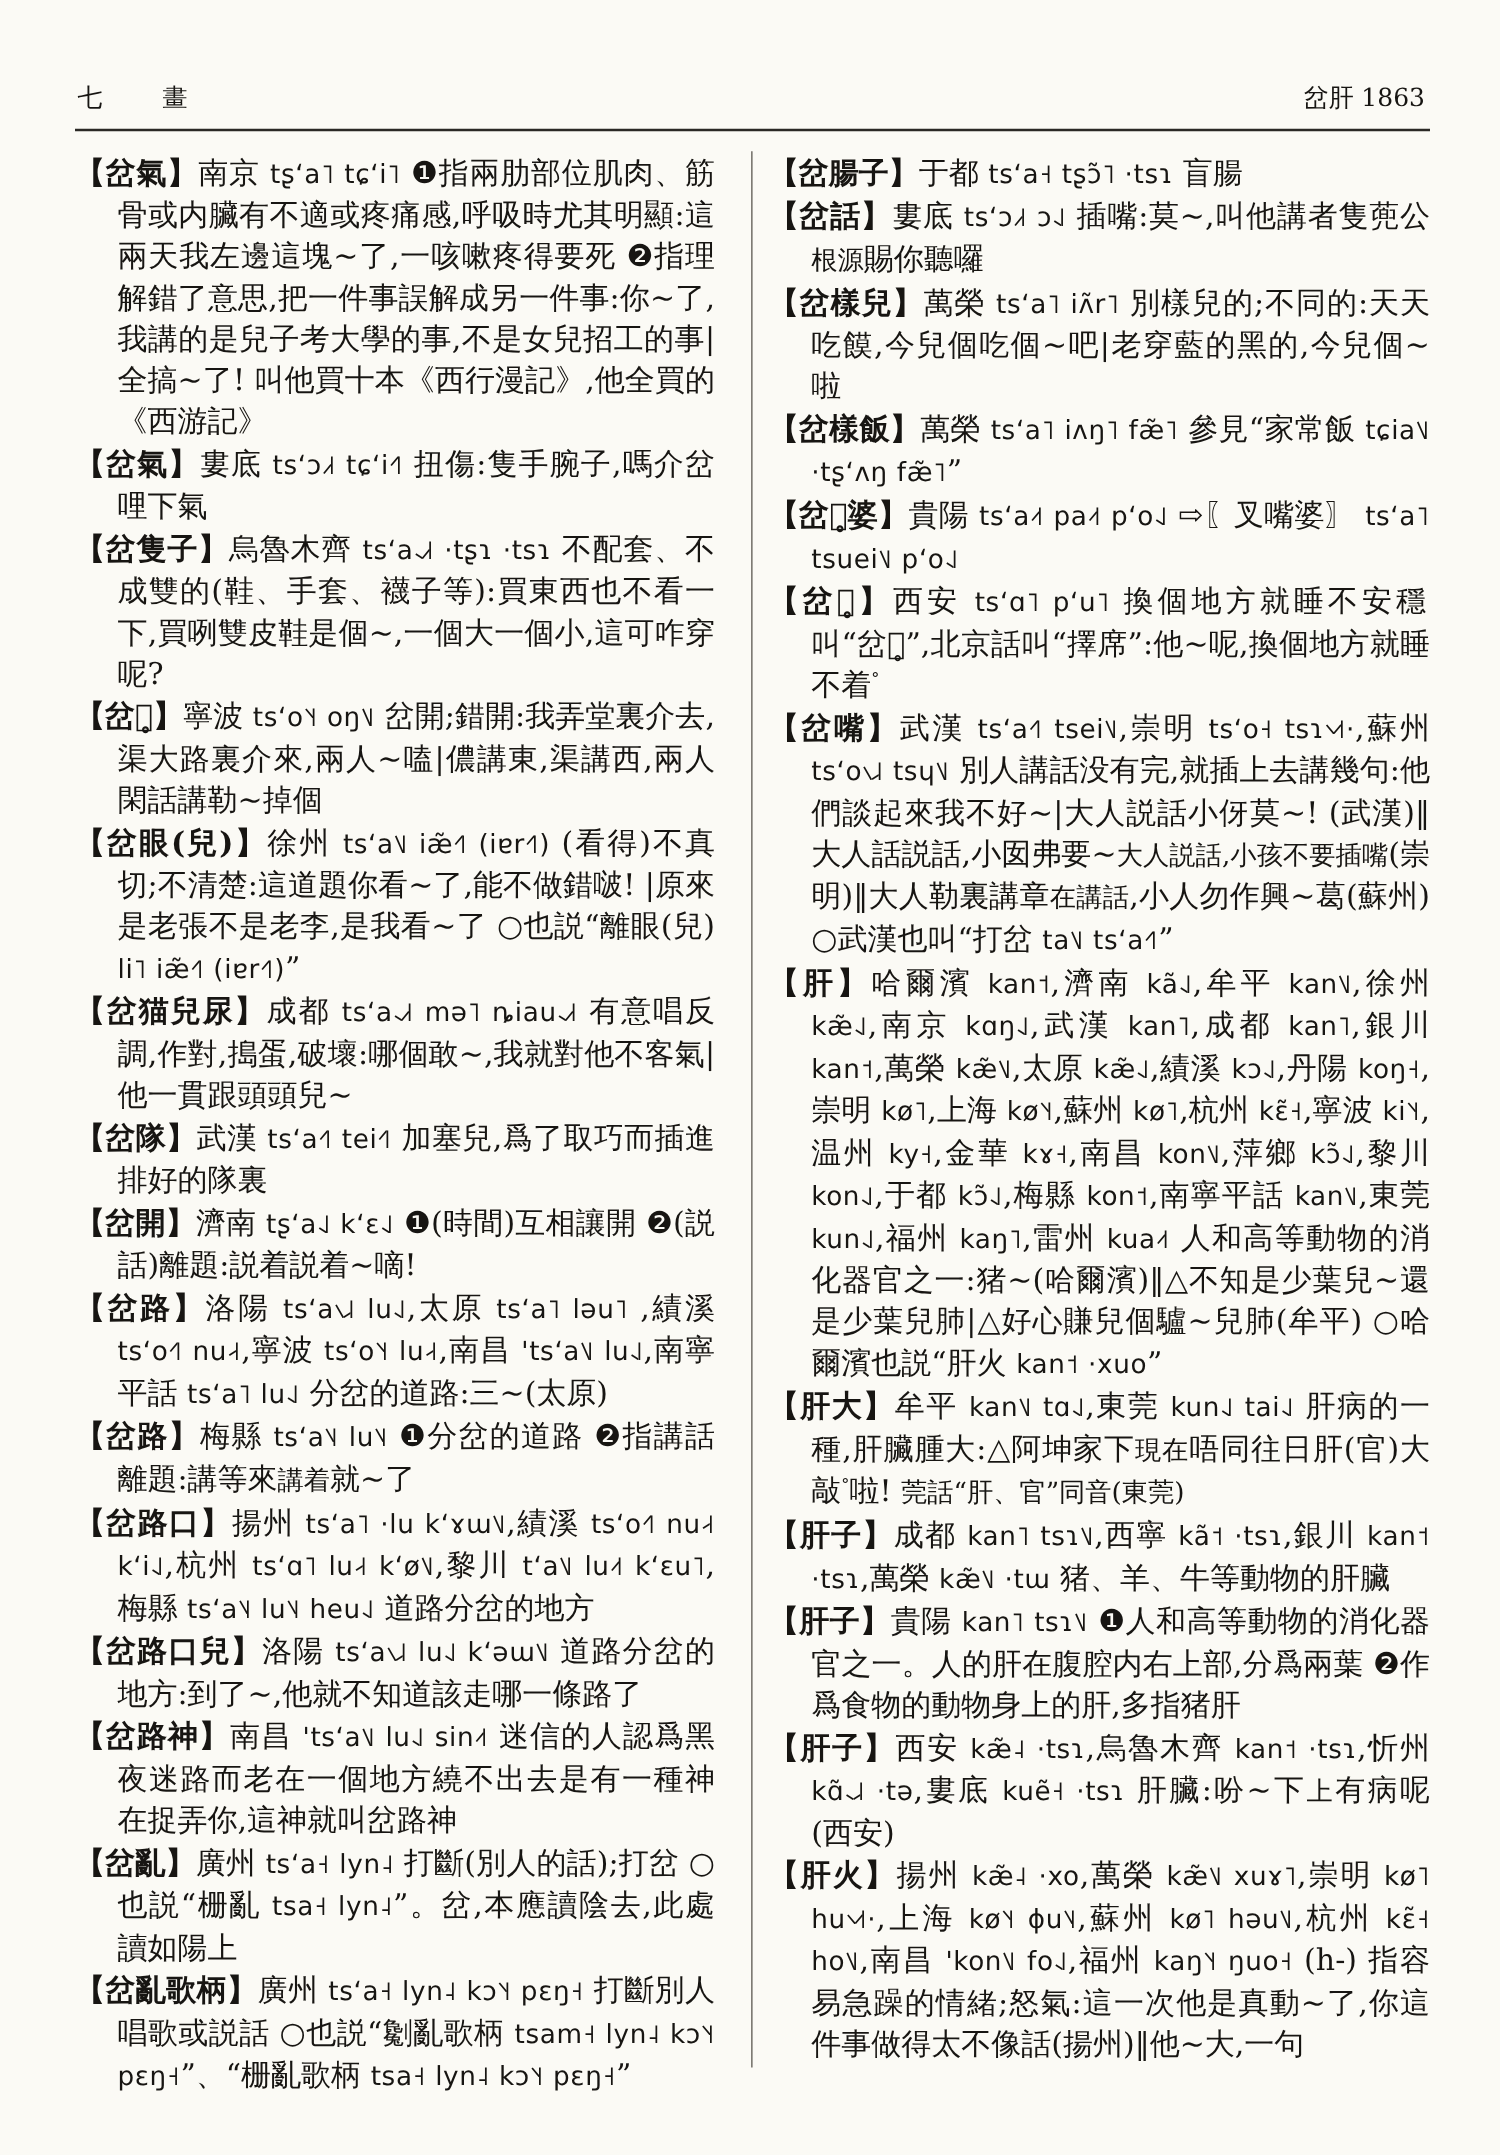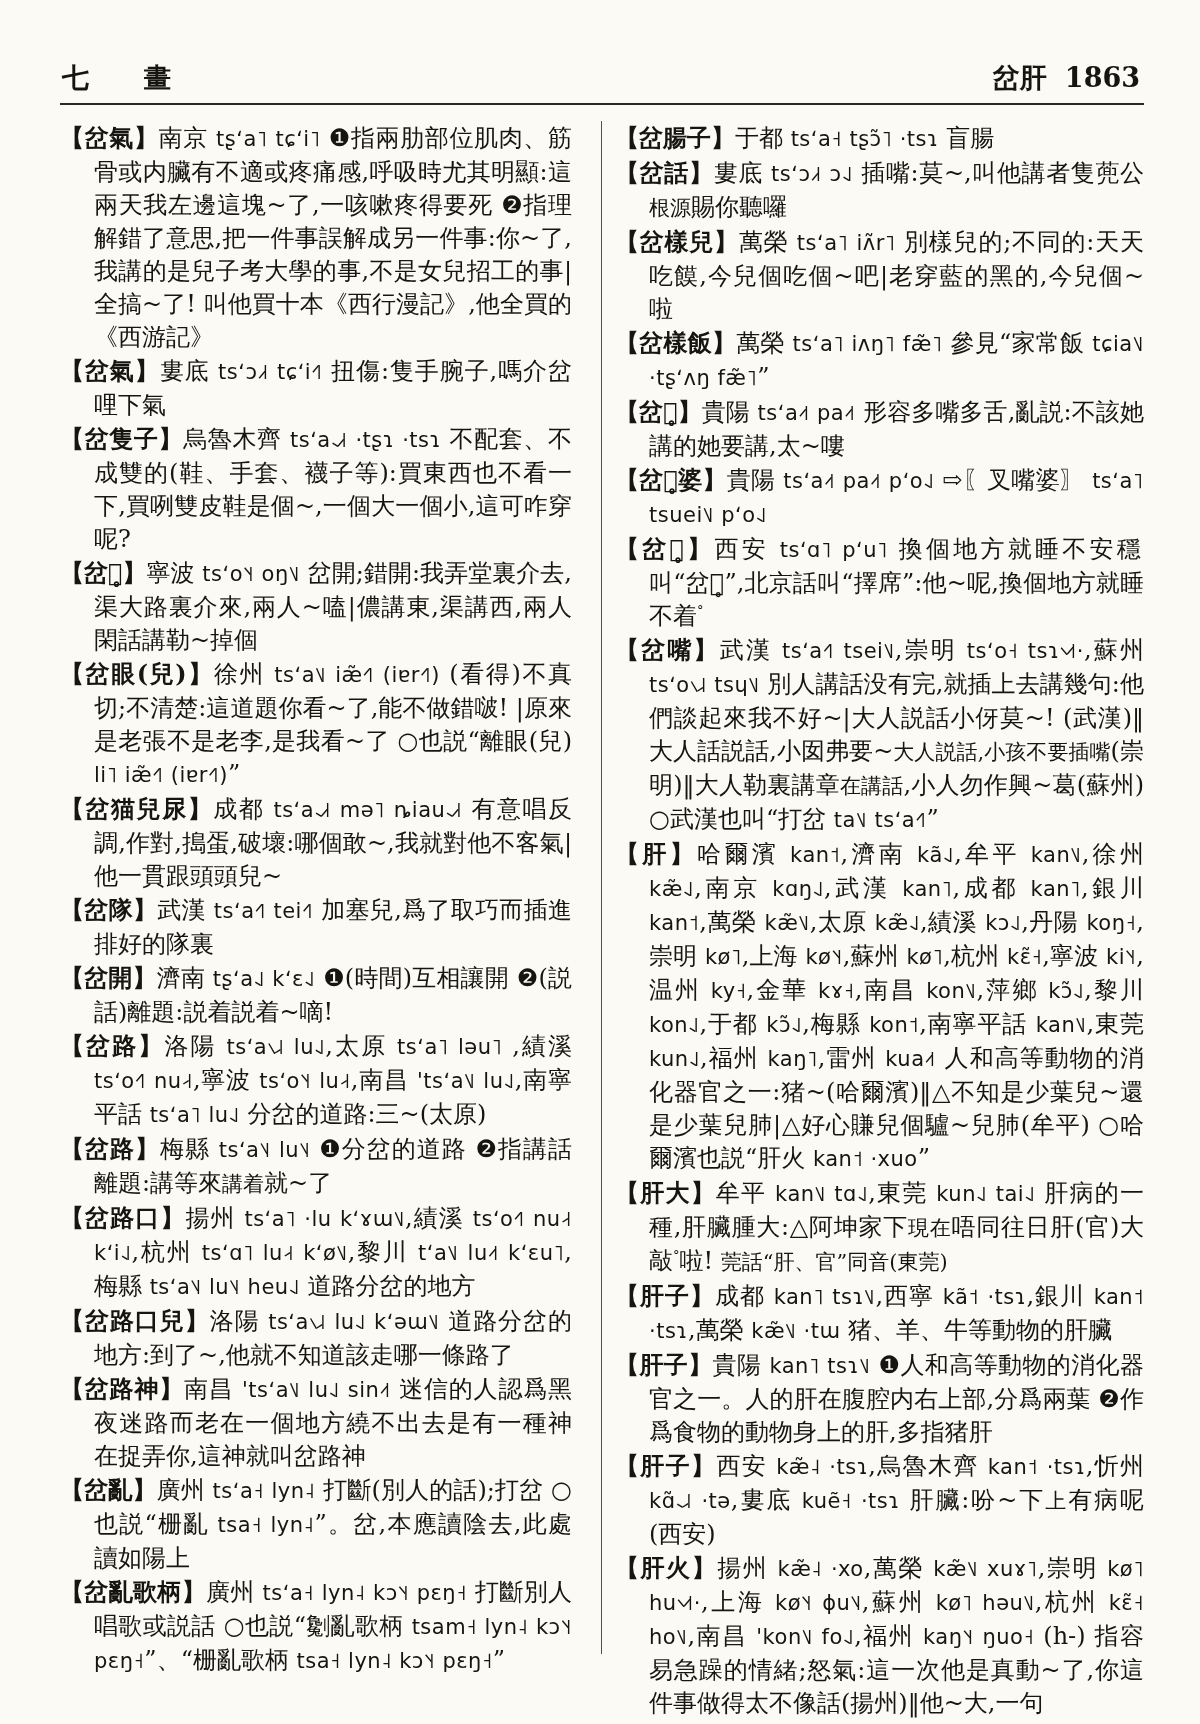--- a/index.html
+++ b/index.html
@@ -9,24 +9,24 @@
     margin:0 auto;
     background:#fbfaf5;
     color:#171512;
     font-family:"DejaVu Serif","Liberation Serif",serif;
     overflow:hidden;
     box-sizing:border-box;
   }
   .page-header{
     position:absolute;top:64px;left:62px;right:60px;
     display:flex;justify-content:space-between;align-items:flex-end;
-    font-size:27px;line-height:28px;font-weight:bold;
+    font-size:20px;line-height:28px;
   }
   .hdr-left{letter-spacing:14px;}
-  .hdr-right{display:flex;gap:18px;}
+  .hdr-right{display:flex;gap:6px;}
   .hdr-rule{
     position:absolute;top:103px;left:60px;right:56px;height:2px;
     background:#2b2925;
   }
   .columns{
     position:absolute;top:121px;left:60px;right:56px;bottom:70px;
     display:flex;
   }
   .col{width:50%;box-sizing:border-box;}
   .col-left{padding-right:29px;border-right:1px solid #55514a;}
@@ -75,21 +75,20 @@
         <div class="entry"><span class="run-hw">【岔路口兒】</span><span class="run-t">洛陽 </span><span class="run-i">tsʻa˦˩˨ lu˨˩ kʻəɯ˥˩</span><span class="run-t"> 道路分岔的地方:到了~,他就不知道該走哪一條路了</span></div>
         <div class="entry"><span class="run-hw">【岔路神】</span><span class="run-t">南昌 </span><span class="run-i">'tsʻa˥˩ lu˨˩ sin˨˦</span><span class="run-t"> 迷信的人認爲黑夜迷路而老在一個地方繞不出去是有一種神在捉弄你,這神就叫岔路神</span></div>
         <div class="entry"><span class="run-hw">【岔亂】</span><span class="run-t">廣州 </span><span class="run-i">tsʻa˧ lyn˨</span><span class="run-t"> 打斷(別人的話);打岔 ○也説“栅亂 </span><span class="run-i">tsa˧ lyn˨</span><span class="run-t">”。岔,本應讀陰去,此處讀如陽上</span></div>
         <div class="entry"><span class="run-hw">【岔亂歌柄】</span><span class="run-t">廣州 </span><span class="run-i">tsʻa˧ lyn˨ kɔ˥˧ pɛŋ˧</span><span class="run-t"> 打斷別人唱歌或説話 ○也説“劖亂歌柄 </span><span class="run-i">tsam˧ lyn˨ kɔ˥˧ pɛŋ˧</span><span class="run-t">”、“栅亂歌柄 </span><span class="run-i">tsa˧ lyn˨ kɔ˥˧ pɛŋ˧</span><span class="run-t">”</span></div>
       </div>
     <div class="col col-right" id="col-right">
         <div class="entry"><span class="run-hw">【岔腸子】</span><span class="run-t">于都 </span><span class="run-i">tsʻa˧ tʂɔ̃˥ ·tsɿ</span><span class="run-t"> 盲腸</span></div>
         <div class="entry"><span class="run-hw">【岔話】</span><span class="run-t">婁底 </span><span class="run-i">tsʻɔ˩˧ ɔ˨˩</span><span class="run-t"> 插嘴:莫~,叫他講者隻蔸公</span><span class="run-s">根源</span><span class="run-t">賜你聽囉</span></div>
         <div class="entry"><span class="run-hw">【岔樣兒】</span><span class="run-t">萬榮 </span><span class="run-i">tsʻa˥ iʌ̃r˥</span><span class="run-t"> 別樣兒的;不同的:天天吃饃,今兒個吃個~吧|老穿藍的黑的,今兒個~啦</span></div>
         <div class="entry"><span class="run-hw">【岔樣飯】</span><span class="run-t">萬榮 </span><span class="run-i">tsʻa˥ iʌŋ˥ fæ̃˥</span><span class="run-t"> 參見“家常飯 </span><span class="run-i">tɕia˥˩ ·tʂʻʌŋ fæ̃˥</span><span class="run-t">”</span></div>
-        <div class="entry"><span class="run-hw">【岔罷̥】</span><span class="run-t">貴陽 </span><span class="run-i">tsʻa˨˦ pa˨˦</span><span class="run-t"> 形容多嘴多舌,亂説:不該她講的她要講,太~嘍</span></div>
         <div class="entry"><span class="run-hw">【岔罷̥婆】</span><span class="run-t">貴陽 </span><span class="run-i">tsʻa˨˦ pa˨˦ pʻo˨˩</span><span class="run-t"> ⇨〖叉嘴婆〗 </span><span class="run-i">tsʻa˥ tsuei˥˩ pʻo˨˩</span></div>
         <div class="entry"><span class="run-hw">【岔鋪̥】</span><span class="run-t">西安 </span><span class="run-i">tsʻɑ˥ pʻu˥</span><span class="run-t"> 換個地方就睡不安穩叫“岔鋪̥”,北京話叫“擇席”:他~呢,換個地方就睡不着</span><span class="run-r">°</span></div>
         <div class="entry"><span class="run-hw">【岔嘴】</span><span class="run-t">武漢 </span><span class="run-i">tsʻa˧˥ tsei˥˩</span><span class="run-t">,崇明 </span><span class="run-i">tsʻo˧ tsɿ˦˨˦·</span><span class="run-t">,蘇州 </span><span class="run-i">tsʻo˦˩˨ tsɥ˥˩</span><span class="run-t"> 別人講話没有完,就插上去講幾句:他們談起來我不好~|大人説話小伢莫~! (武漢)‖大人話説話,小囡弗要~</span><span class="run-s">大人説話,小孩不要插嘴</span><span class="run-t">(崇明)‖大人勒裏講章</span><span class="run-s">在講話</span><span class="run-t">,小人勿作興~葛(蘇州) ○武漢也叫“打岔 </span><span class="run-i">ta˥˩ tsʻa˧˥</span><span class="run-t">”</span></div>
         <div class="entry"><span class="run-hw">【肝】</span><span class="run-t">哈爾濱 </span><span class="run-i">kan˦</span><span class="run-t">,濟南 </span><span class="run-i">kã˨˩</span><span class="run-t">,牟平 </span><span class="run-i">kan˥˩</span><span class="run-t">,徐州 </span><span class="run-i">kæ̃˨˩</span><span class="run-t">,南京 </span><span class="run-i">kɑŋ˨˩</span><span class="run-t">,武漢 </span><span class="run-i">kan˥</span><span class="run-t">,成都 </span><span class="run-i">kan˥</span><span class="run-t">,銀川 </span><span class="run-i">kan˦</span><span class="run-t">,萬榮 </span><span class="run-i">kæ̃˥˩</span><span class="run-t">,太原 </span><span class="run-i">kæ̃˨˩</span><span class="run-t">,績溪 </span><span class="run-i">kɔ˨˩</span><span class="run-t">,丹陽 </span><span class="run-i">koŋ˧</span><span class="run-t">,崇明 </span><span class="run-i">kø˥</span><span class="run-t">,上海 </span><span class="run-i">kø˥˧</span><span class="run-t">,蘇州 </span><span class="run-i">kø˥</span><span class="run-t">,杭州 </span><span class="run-i">kɛ̃˧</span><span class="run-t">,寧波 </span><span class="run-i">ki˥˧</span><span class="run-t">,温州 </span><span class="run-i">ky˧</span><span class="run-t">,金華 </span><span class="run-i">kɤ˧</span><span class="run-t">,南昌 </span><span class="run-i">kon˥˩</span><span class="run-t">,萍鄉 </span><span class="run-i">kɔ̃˨˩</span><span class="run-t">,黎川 </span><span class="run-i">kon˨˩</span><span class="run-t">,于都 </span><span class="run-i">kɔ̃˨˩</span><span class="run-t">,梅縣 </span><span class="run-i">kon˦</span><span class="run-t">,南寧平話 </span><span class="run-i">kan˥˩</span><span class="run-t">,東莞 </span><span class="run-i">kun˨˩</span><span class="run-t">,福州 </span><span class="run-i">kaŋ˥</span><span class="run-t">,雷州 </span><span class="run-i">kua˨˦</span><span class="run-t"> 人和高等動物的消化器官之一:猪~(哈爾濱)‖△不知是少葉兒~還是少葉兒肺|△好心賺兒個驢~兒肺(牟平) ○哈爾濱也説“肝火 </span><span class="run-i">kan˦ ·xuo</span><span class="run-t">”</span></div>
         <div class="entry"><span class="run-hw">【肝大】</span><span class="run-t">牟平 </span><span class="run-i">kan˥˩ tɑ˨˩</span><span class="run-t">,東莞 </span><span class="run-i">kun˨˩ tai˨˩</span><span class="run-t"> 肝病的一種,肝臟腫大:△阿坤家下</span><span class="run-s">現在</span><span class="run-t">唔同往日肝(官)大敲</span><span class="run-r">°</span><span class="run-t">啦! </span><span class="run-s">莞話“肝、官”同音(東莞)</span></div>
         <div class="entry"><span class="run-hw">【肝子】</span><span class="run-t">成都 </span><span class="run-i">kan˥ tsɿ˥˩</span><span class="run-t">,西寧 </span><span class="run-i">kã˦ ·tsɿ</span><span class="run-t">,銀川 </span><span class="run-i">kan˦ ·tsɿ</span><span class="run-t">,萬榮 </span><span class="run-i">kæ̃˥˩ ·tɯ</span><span class="run-t"> 猪、羊、牛等動物的肝臟</span></div>
         <div class="entry"><span class="run-hw">【肝子】</span><span class="run-t">貴陽 </span><span class="run-i">kan˥ tsɿ˥˩</span><span class="run-t"> ❶人和高等動物的消化器官之一。人的肝在腹腔内右上部,分爲兩葉 ❷作爲食物的動物身上的肝,多指猪肝</span></div>
         <div class="entry"><span class="run-hw">【肝子】</span><span class="run-t">西安 </span><span class="run-i">kæ̃˨ ·tsɿ</span><span class="run-t">,烏魯木齊 </span><span class="run-i">kan˦ ·tsɿ</span><span class="run-t">,忻州 </span><span class="run-i">kɑ̃˨˩˨ ·tə</span><span class="run-t">,婁底 </span><span class="run-i">kuẽ˧ ·tsɿ</span><span class="run-t"> 肝臟:吩~下</span><span class="run-s">上</span><span class="run-t">有病呢(西安)</span></div>
         <div class="entry"><span class="run-hw">【肝火】</span><span class="run-t">揚州 </span><span class="run-i">kæ̃˨ ·xo</span><span class="run-t">,萬榮 </span><span class="run-i">kæ̃˥˩ xuɤ˥</span><span class="run-t">,崇明 </span><span class="run-i">kø˥ hu˦˨˦·</span><span class="run-t">,上海 </span><span class="run-i">kø˥˧ ɸu˥˨</span><span class="run-t">,蘇州 </span><span class="run-i">kø˥ həu˥˩</span><span class="run-t">,杭州 </span><span class="run-i">kɛ̃˧ ho˥˩</span><span class="run-t">,南昌 </span><span class="run-i">'kon˥˩ fo˨˩</span><span class="run-t">,福州 </span><span class="run-i">kaŋ˥˧ ŋuo˧</span><span class="run-t"> (h-) 指容易急躁的情緒;怒氣:這一次他是真動~了,你這件事做得太不像話(揚州)‖他~大,一句</span></div>
       </div>

